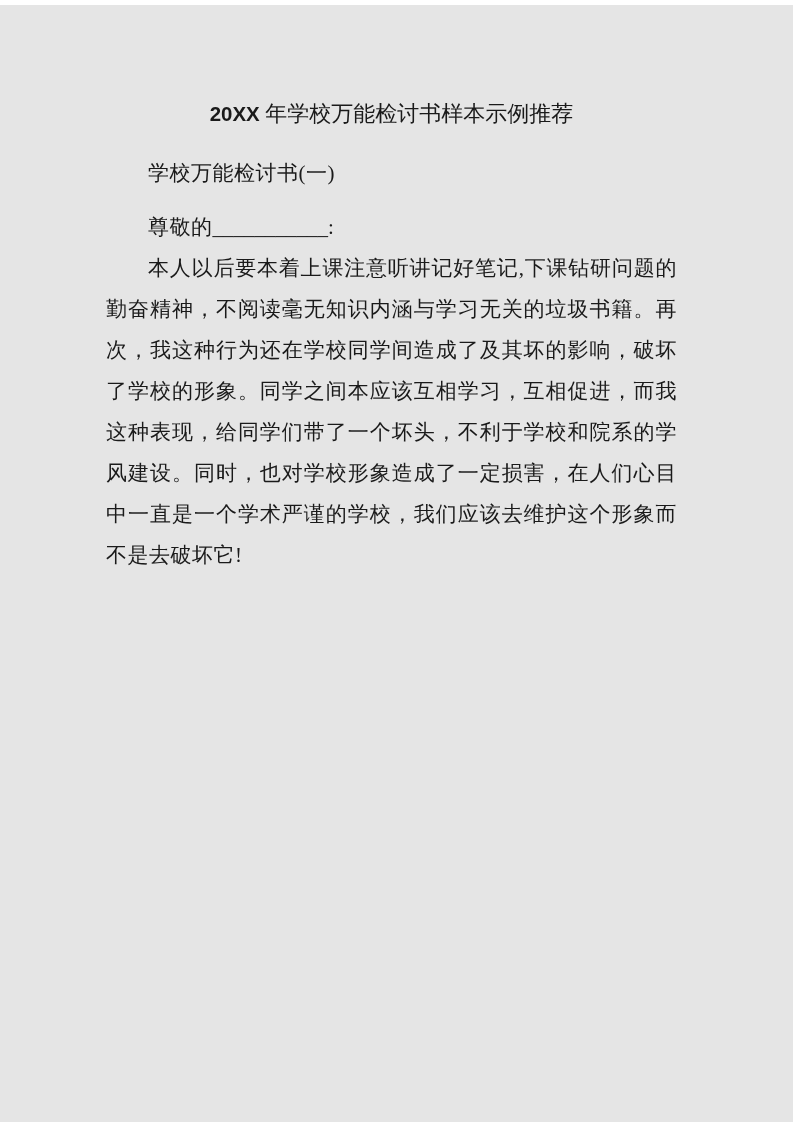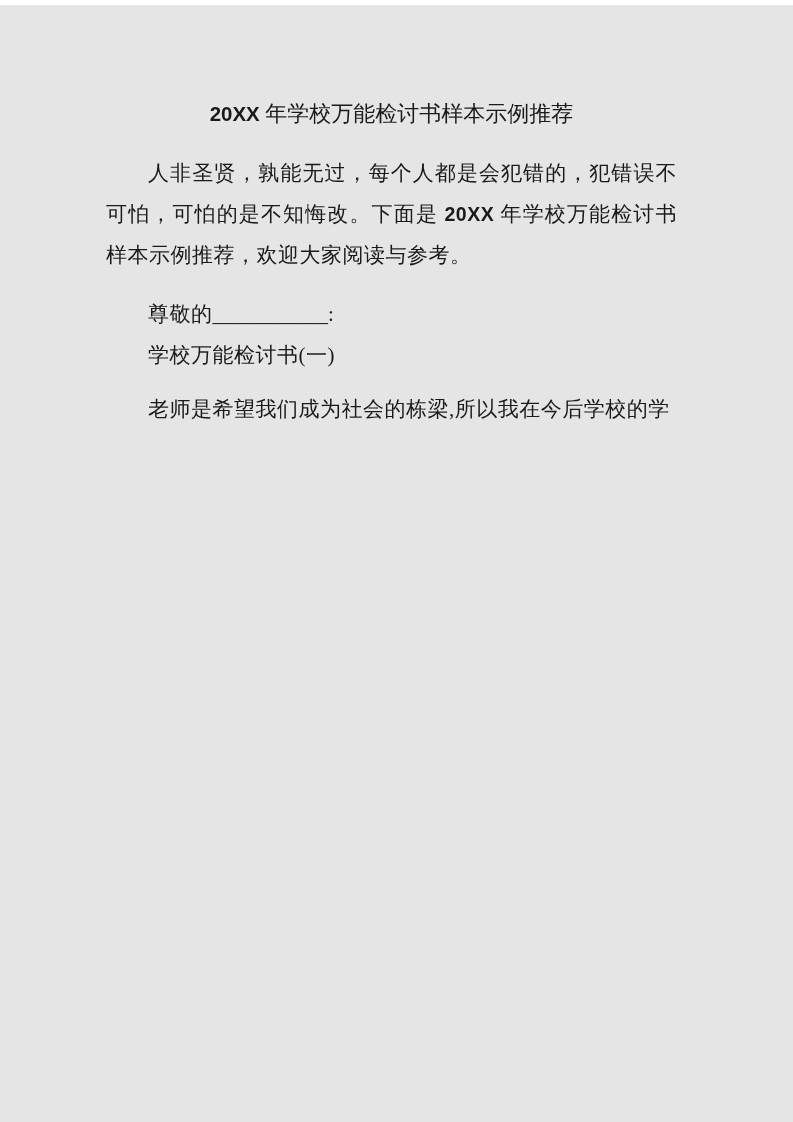--- a/index.html
+++ b/index.html
@@ -57,25 +57,24 @@
   .blank-line { letter-spacing: 0; }
 </style>
 </head>
 <body>
 
 <div class="page">
   <div class="content">
 
     <h1 class="doc-title"><span class="latin">20XX</span><span> 年学校万能检讨书样本示例推荐</span></h1>
 
-    <p class="para para-intro"><span>人非圣贤，孰能无过，每个人都是会犯错的，犯错误不可怕，可怕的是不知悔改。下面是 </span><span class="latin">20XX</span><span> 年学校万能检讨书样本示例推荐，欢迎大家阅读与参考。</span></p>
+
+    <p class="para para-heading">学校万能检讨书(一)</p>
 
     <p class="para para-salute"><span>尊敬的</span><span class="blank-line">___________</span><span>:</span></p>
 
-    <p class="para para-heading">学校万能检讨书(一)</p>
+
+    <p class="para para-body1">本人以后要本着上课注意听讲记好笔记,下课钻研问题的勤奋精神，不阅读毫无知识内涵与学习无关的垃圾书籍。再次，我这种行为还在学校同学间造成了及其坏的影响，破坏了学校的形象。同学之间本应该互相学习，互相促进，而我这种表现，给同学们带了一个坏头，不利于学校和院系的学风建设。同时，也对学校形象造成了一定损害，在人们心目中一直是一个学术严谨的学校，我们应该去维护这个形象而不是去破坏它!</p>
 
 
-
-
-    <p class="para">老师是希望我们成为社会的栋梁,所以我在今后学校的学</p>
 
   </div>
 </div>
 
 </body></html>

